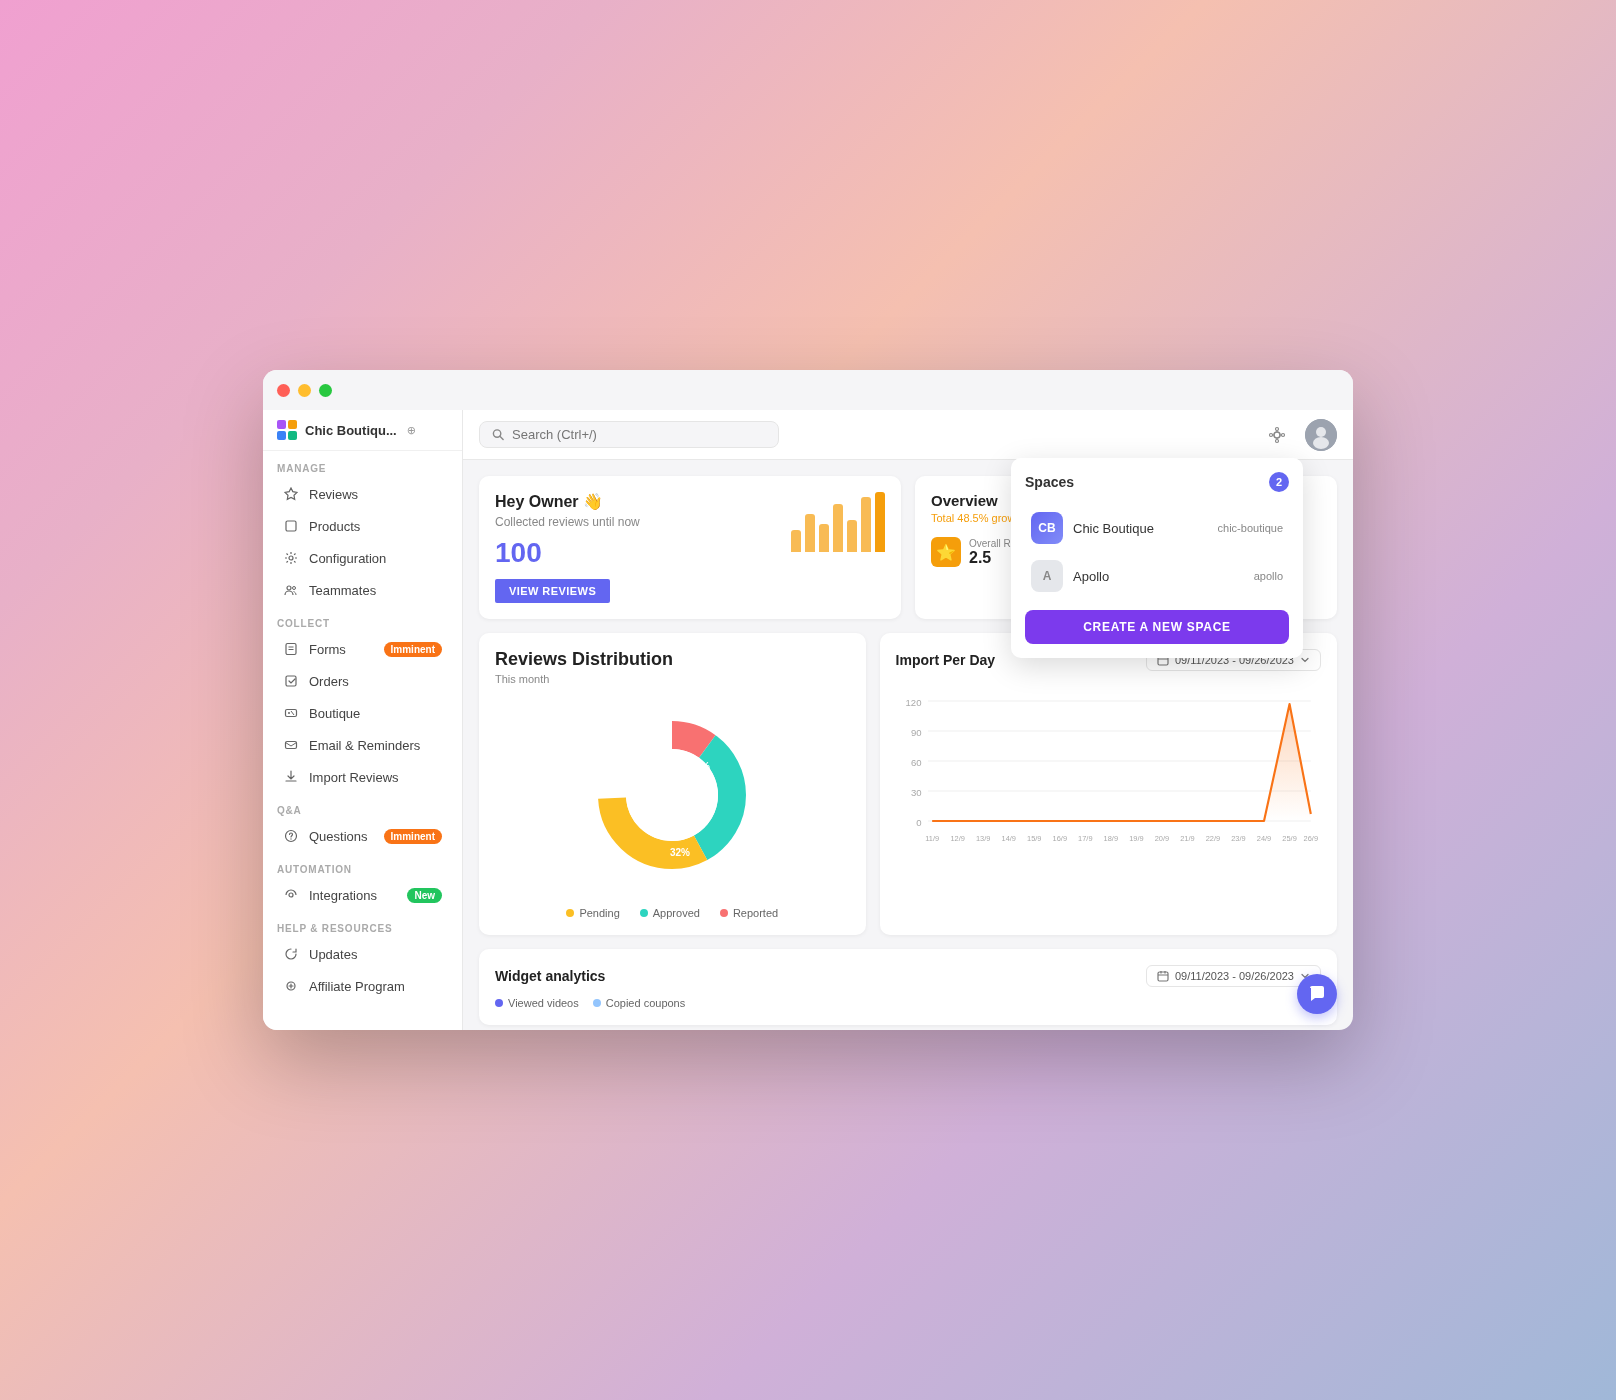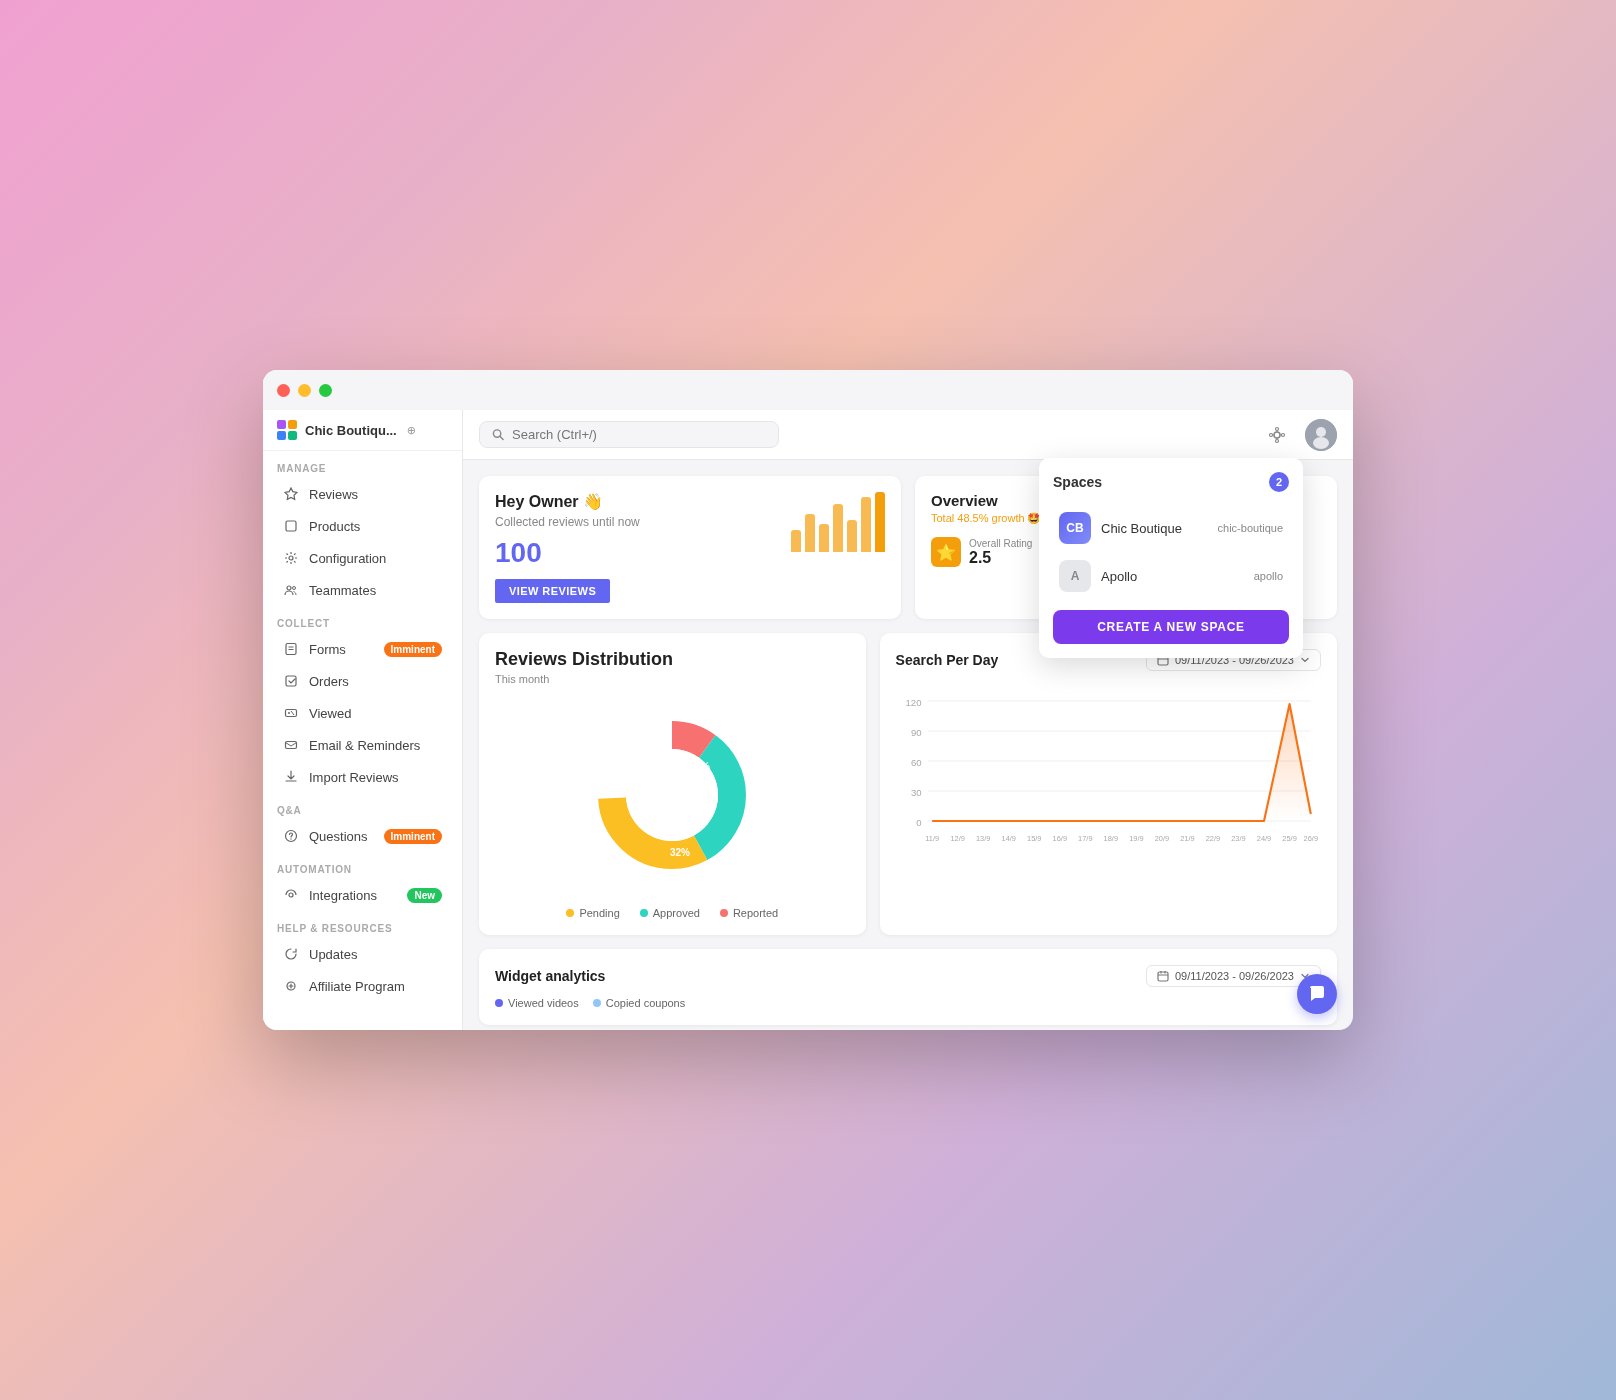--- a/index.html
+++ b/index.html
@@ -375,21 +375,21 @@
       gap: 5px;
       font-size: 11px;
       color: #666;
     }
     .widget-legend-dot { width: 8px; height: 8px; border-radius: 50%; }
     
     .spaces-dropdown {
       position: absolute;
       top: 44px;
       right: 40px;
-      width: 264px;
+      width: 292px;
       background: #fff;
       border-radius: 10px;
       box-shadow: 0 8px 30px rgba(0,0,0,0.15);
       padding: 14px;
       z-index: 100;
     }
     .spaces-header {
       display: flex;
       align-items: center;
       justify-content: space-between;
@@ -555,21 +555,21 @@
         <span>Orders</span>
       </div>
       <div class="sidebar-item">
         <span class="sidebar-item-icon">
           <svg width="14" height="14" viewBox="0 0 14 14" fill="none">
               <rect x="1.5" y="3.5" width="11" height="7" rx="1.5" stroke="#666" stroke-width="1.2"></rect>
               <circle cx="5" cy="7" r="1" fill="#666"></circle>
               <line x1="7" y1="5" x2="10" y2="9" stroke="#666" stroke-width="1"></line>
             </svg>
         </span>
-        <span>Viewed</span>
+        <span>Boutique</span>
       </div>
       <div class="sidebar-item">
         <span class="sidebar-item-icon">
           <svg width="14" height="14" viewBox="0 0 14 14" fill="none">
               <rect x="1.5" y="3.5" width="11" height="7" rx="1.5" stroke="#666" stroke-width="1.2"></rect>
               <path d="M1.5 4.5l5.5 3.5 5.5-3.5" stroke="#666" stroke-width="1"></path>
             </svg>
         </span>
         <span>Email &amp; Reminders</span>
       </div>
@@ -745,21 +745,21 @@
               </div>
               <div class="legend-item">
                 <div class="legend-dot" style="background:#f87171"></div>
                 <span>Reported</span>
               </div>
             </div>
           </div>
 
           <div class="card reviews-per-day-card">
             <div class="card-header-row">
-              <h3>Search Per Day</h3>
+              <h3>Import Per Day</h3>
               <button class="date-range-btn">
                 <svg width="12" height="12" viewBox="0 0 12 12" fill="none">
                     <rect x="1" y="2" width="10" height="9" rx="1.5" stroke="#777" stroke-width="1.2"></rect>
                     <line x1="4" y1="1" x2="4" y2="3.5" stroke="#777" stroke-width="1.2"></line>
                     <line x1="8" y1="1" x2="8" y2="3.5" stroke="#777" stroke-width="1.2"></line>
                     <line x1="1" y1="5" x2="11" y2="5" stroke="#777" stroke-width="1"></line>
                   </svg>
                 <span>09/11/2023 - 09/26/2023</span>
                 <svg width="10" height="10" viewBox="0 0 10 10" fill="none">
                     <path d="M2 3.5l3 3 3-3" stroke="#777" stroke-width="1.2" stroke-linecap="round"></path>

